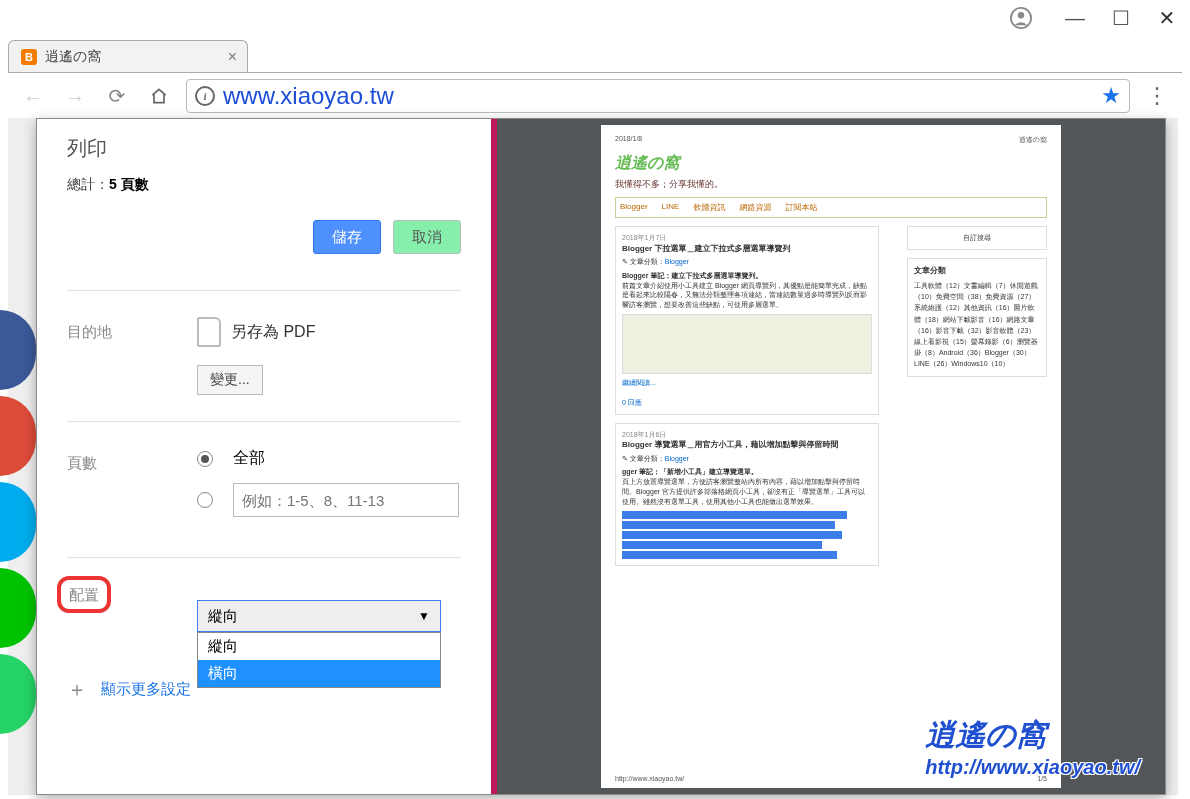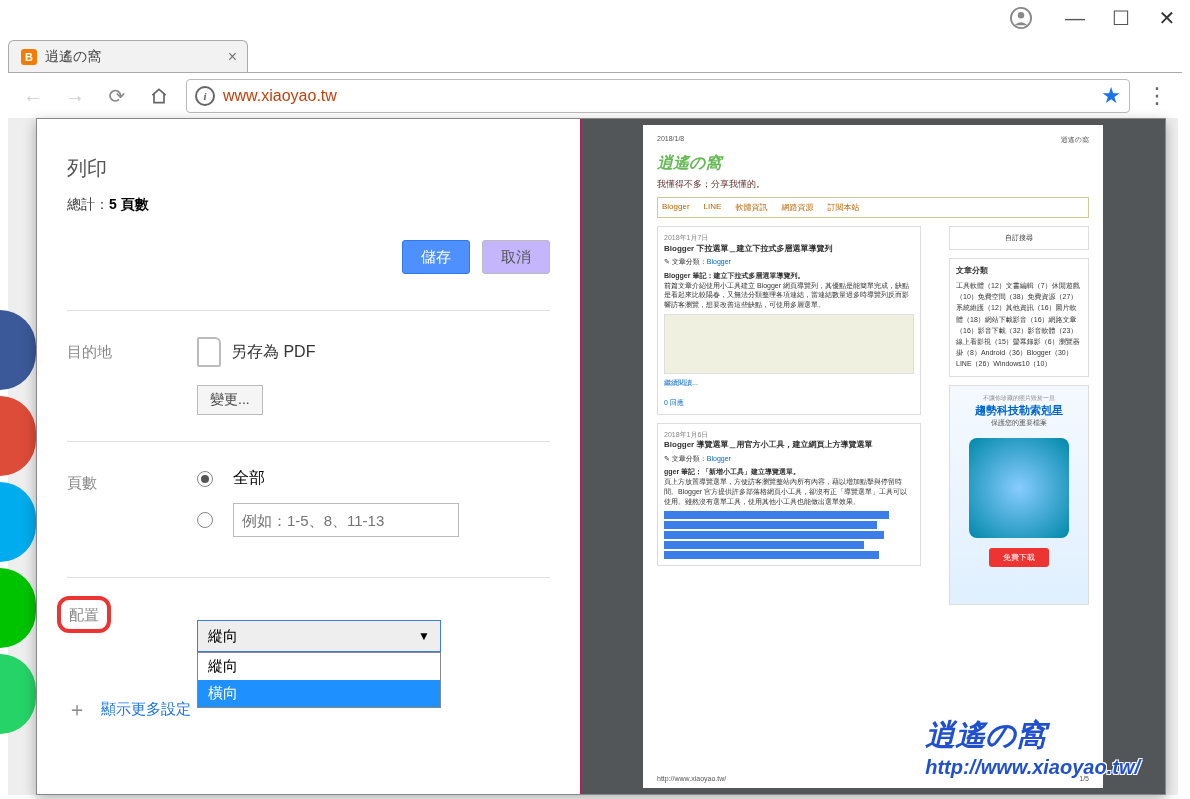--- a/index.html
+++ b/index.html
@@ -14,37 +14,37 @@
 .tab { background: #f2f2f2; border: 1px solid #aaa; border-bottom: none; border-radius: 6px 6px 0 0; height: 32px; padding: 0 12px; display: flex; align-items: center; gap: 8px; min-width: 240px; position: relative; }
 .tab .favicon { width: 16px; height: 16px; background: #f57c00; border-radius: 3px; display: flex; align-items: center; justify-content: center; color: #fff; font-weight: bold; font-size: 11px; }
 .tab .title { font-size: 14px; color: #444; }
 .tab .close { position: absolute; right: 10px; font-size: 16px; color: #777; }
 
 .nav-bar { position: absolute; top: 72px; left: 8px; right: 8px; height: 46px; background: #fff; border-top: 1px solid #aaa; display: flex; align-items: center; gap: 12px; padding: 0 10px; }
 .nav-btn { width: 30px; height: 30px; display: flex; align-items: center; justify-content: center; color: #888; font-size: 20px; border-radius: 50%; }
 .nav-btn.disabled { color: #ccc; }
 .url-bar { flex: 1; height: 34px; border: 1px solid #bbb; border-radius: 4px; display: flex; align-items: center; padding: 0 8px; gap: 8px; }
 .url-bar .info { width: 20px; height: 20px; border: 2px solid #666; border-radius: 50%; display: flex; align-items: center; justify-content: center; font-size: 11px; color: #666; font-weight: bold; font-style: italic; font-family: serif;}
-.url-bar .text { flex: 1; font-size: 16px; color: #c2410c; }
+.url-bar .text { flex: 1; font-size: 24px; color: #1d4ed8; }
 .url-bar .star { color: #1a73e8; font-size: 22px; }
 .menu-dots { width: 30px; display: flex; align-items: center; justify-content: center; color: #666; font-size: 22px; }
 
 .overlay-bg { position: absolute; top: 118px; left: 8px; right: 12px; bottom: 4px; background: #eee; }
 .side-bubbles { position: absolute; left: 8px; top: 310px; width: 30px; }
 .bubble { width: 36px; height: 80px; border-radius: 0 40px 40px 0; margin-bottom: 6px; margin-left: -8px; }
 .print-dialog { position: absolute; top: 118px; left: 36px; width: 1130px; bottom: 4px; background: #fff; border: 1px solid #888; box-shadow: 0 4px 12px rgba(0,0,0,0.3); display: flex; }
 
-.print-left { width: 544px; border-right: 1px solid #be185d; padding: 36px 30px; overflow: auto; }
+.print-left { width: 460px; border-right: 6px solid #be185d; padding: 16px 30px; overflow: auto; }
 .print-title { font-size: 20px; color: #555; margin-bottom: 14px; }
 .print-total { font-size: 14px; color: #444; margin-bottom: 26px; }
 .print-total b { color: #000; }
 .btn-row { display: flex; justify-content: flex-end; gap: 12px; margin-bottom: 36px; }
 .btn { height: 34px; padding: 0 18px; border: 1px solid #bbb; border-radius: 3px; font-size: 15px; display: flex; align-items: center; }
 .btn.primary { background: #4d90fe; color: #fff; border-color: #3079ed; }
-.btn.secondary { background: #c4b5fd; color: #555; font-family: Liberation Serif, serif; }
+.btn.secondary { background: #86efac; color: #555; font-family: Liberation Serif, serif; }
 
 .row { display: flex; margin: 26px 0; align-items: flex-start; }
 .row-label { width: 130px; color: #888; font-size: 15px; padding-top: 6px; }
 .row-control { flex: 1; }
 .dest { display: flex; align-items: center; gap: 10px; font-size: 16px; color: #333; margin-bottom: 18px; }
 .dest-icon { width: 24px; height: 30px; border: 2px solid #bbb; border-radius: 2px 6px 2px 2px; position: relative; }
 .change-btn { height: 30px; padding: 0 12px; border: 1px solid #bbb; background: #f5f5f5; font-size: 14px; color: #444; }
 
 .radio-opt { display: flex; align-items: center; gap: 20px; margin-bottom: 14px; }
 .radio { width: 16px; height: 16px; border: 1px solid #888; border-radius: 50%; display: flex; align-items: center; justify-content: center; }
@@ -236,46 +236,39 @@
             <h4>Blogger 下拉選單＿建立下拉式多層選單導覽列</h4>
             <div>✎ <span>文章分類：</span><span class="cat">Blogger</span></div>
             <div style="margin-top:4px"><b>Blogger 筆記：建立下拉式多層選單導覽列。</b></div>
             <div>前篇文章介紹使用小工具建立 Blogger 網頁導覽列，其優點是能簡單完成，缺點是看起來比較陽春，又無法分類整理各項連結，當連結數量過多時導覽列反而影響訪客瀏覽，想要改善這些缺點，可使用多層選單。</div>
             <div class="snap"></div>
             <div class="link">繼續閱讀...</div>
             <div class="link" style="margin-top:10px">0 回應</div>
           </div>
           <div class="card">
             <div class="date">2018年1月6日</div>
-            <h4>Blogger 導覽選單＿用官方小工具，建立網頁上方導覽選單</h4>
+            <h4>Blogger 導覽選單＿用官方小工具，藉以增加點擊與停留時間</h4>
             <div>✎ <span>文章分類：</span><span class="cat">Blogger</span></div>
             <div style="margin-top:4px"><b>gger 筆記：「新增小工具」建立導覽選單。</b></div>
             <div>頁上方放置導覽選單，方便訪客瀏覽整站內所有內容，藉以增加點擊與停留時間。Blogger 官方提供許多部落格網頁小工具，卻沒有正「導覽選單」工具可以使用。雖然沒有選單工具，使用其他小工具也能做出選單效果。</div>
             <div class="bars">
                 <div style="width:90%"></div>
                 <div style="width:85%"></div>
                 <div style="width:88%"></div>
                 <div style="width:80%"></div>
                 <div style="width:86%"></div>
               </div>
           </div>
         </div>
         <div class="preview-side">
           <div class="side-card" style="text-align:center"><span>自訂搜尋</span></div>
           <div class="side-card">
             <h5>文章分類</h5>
             <div class="tagcloud">工具軟體（12）文書編輯（7）休閒遊戲（10）免費空間（38）免費資源（27）系統維護（12）其他資訊（16）圖片軟體（18）網站下載影音（16）網路文章（16）影音下載（32）影音軟體（23）線上看影視（15）螢幕錄影（6）瀏覽器掛（8）Android（36）Blogger（30）LINE（26）Windows10（10）</div>
           </div>
-          <div class="ad">
-            <div style="font-size:6px;color:#888">不讓你珍藏的照片毀於一旦</div>
-            <div class="ad-title">趨勢科技勒索剋星</div>
-            <div class="ad-sub">保護您的重要檔案</div>
-            <div class="ad-img"></div>
-            <div class="ad-btn">免費下載</div>
-          </div>
         </div>
       </div>
       <div class="preview-footer">
         <span>http://www.xiaoyao.tw/</span>
         <span>1/5</span>
       </div>
     </div>
   </div>
 </div>
 

